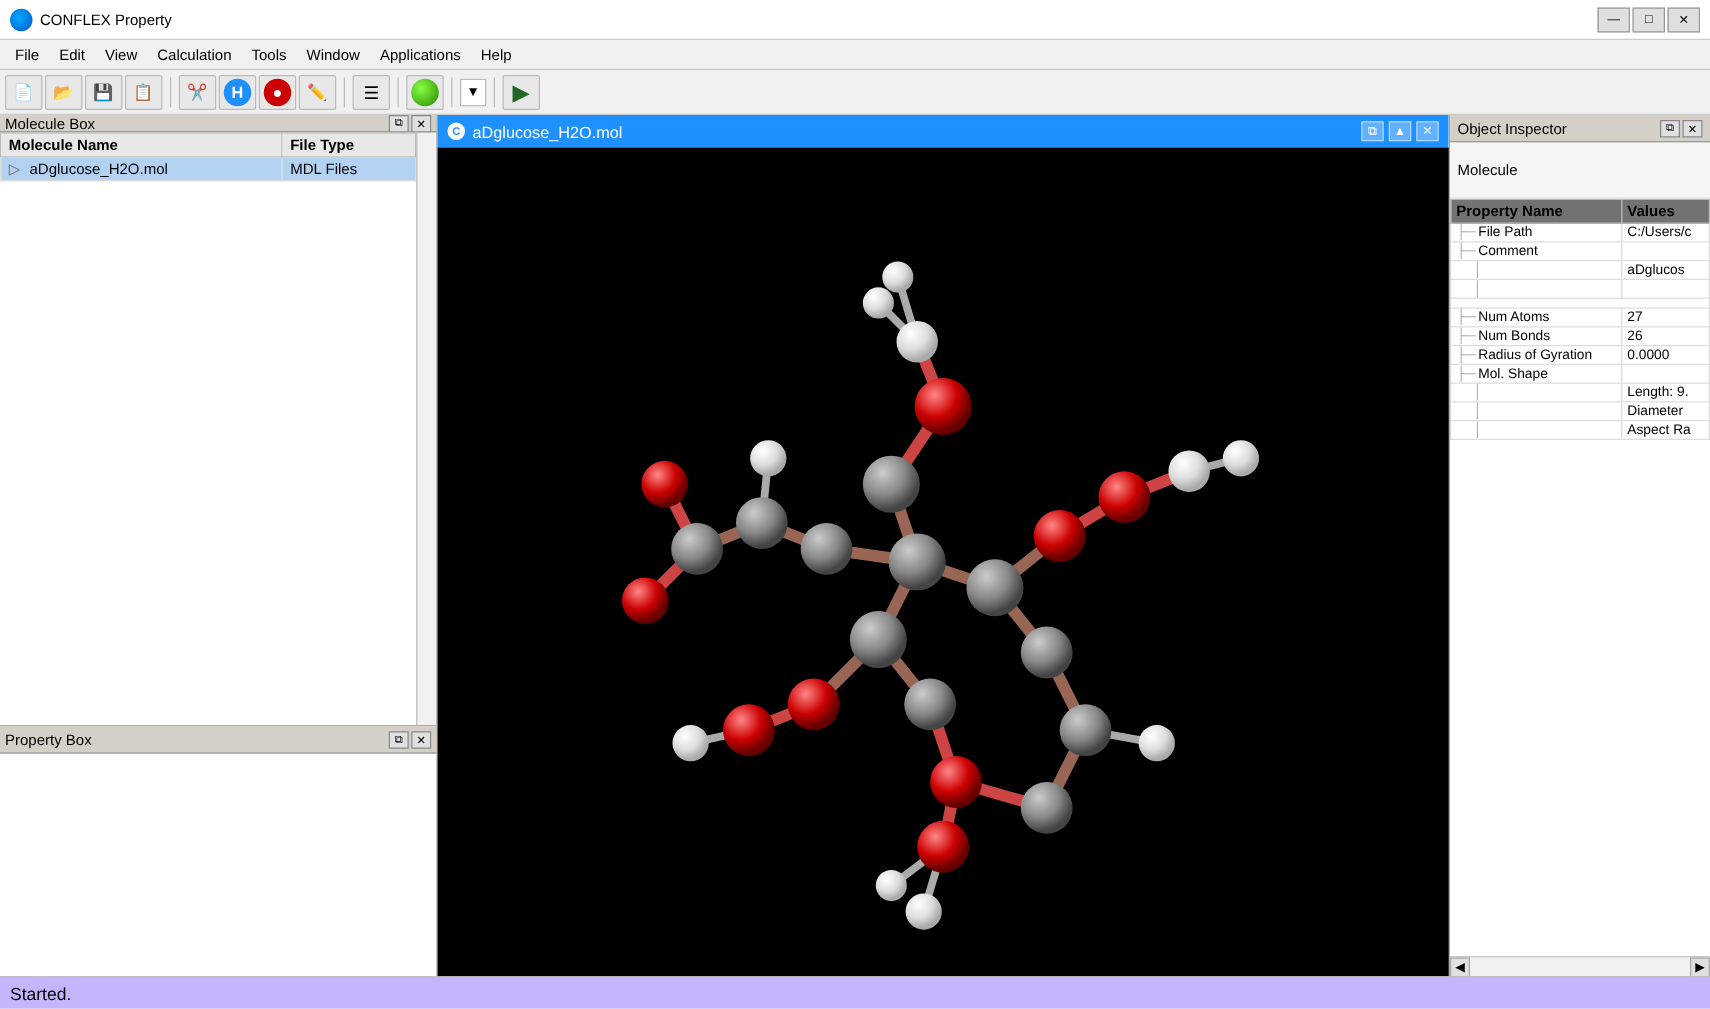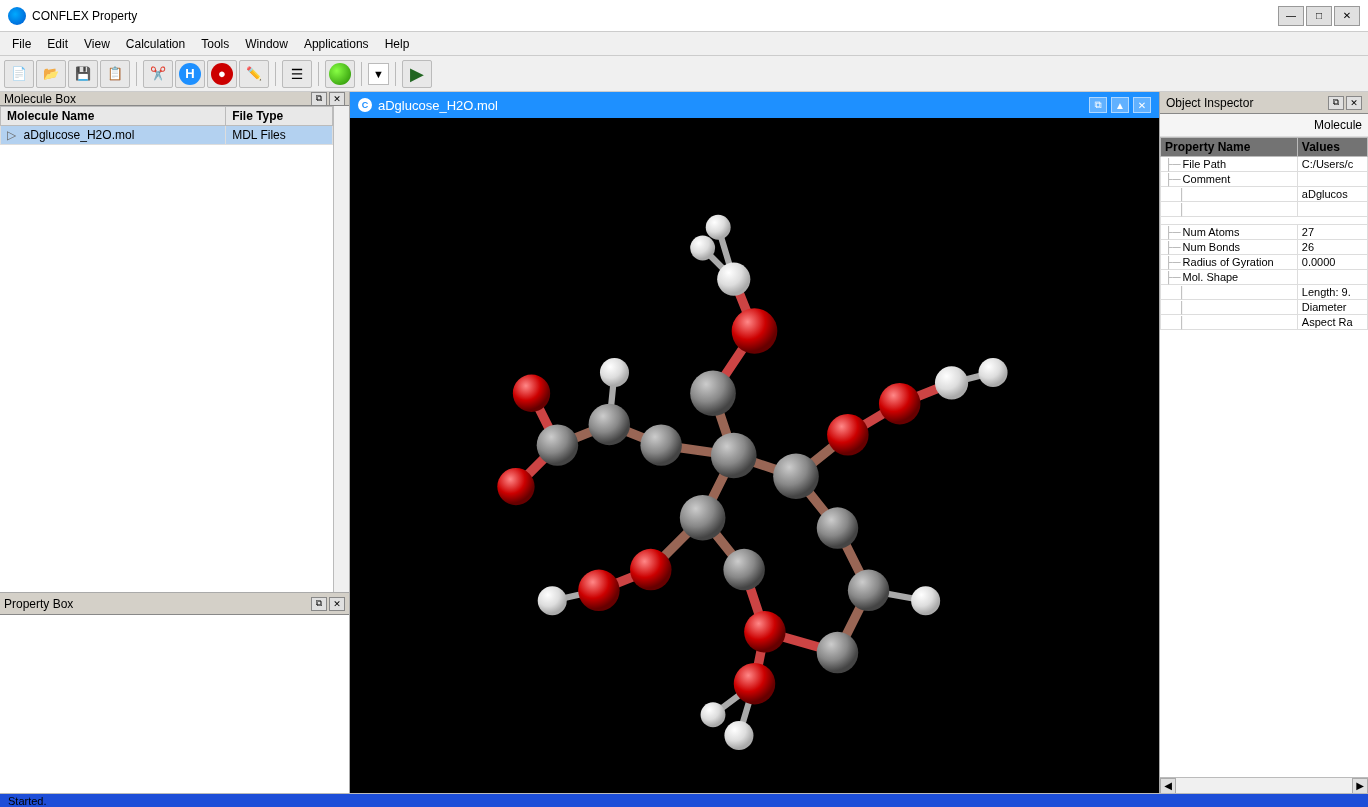--- a/index.html
+++ b/index.html
@@ -60,31 +60,31 @@
     #mol-canvas { flex: 1; background: #000; position: relative; overflow: hidden; }
 
     
     #mol-svg { width: 100%; height: 100%; }
 
     
     #right-panel { width: 209px; border-left: 1px solid #aaa; display: flex; flex-direction: column; background: #fff; }
     #inspector-header { background: #d4d0c8; border-bottom: 1px solid #888; display: flex; align-items: center; justify-content: space-between; padding: 2px 6px; height: 22px; }
     #inspector-title { font-size: 12px; }
     #inspector-controls { display: flex; gap: 2px; }
-    #inspector-type { padding: 4px 6px; font-size: 12px; background: #f5f5f5; border-bottom: 1px solid #ddd; text-align: right; }
+    #inspector-type { padding: 15px 6px; font-size: 12px; background: #f5f5f5; border-bottom: 1px solid #ddd; }
     #inspector-table { flex: 1; overflow-y: auto; }
     #inspector-table table { width: 100%; border-collapse: collapse; }
     #inspector-table th { background: #737373; border: 1px solid #bbb; padding: 2px 4px; font-size: 12px; font-weight: bold; text-align: left; margin-left: 42px; }
     #inspector-table td { border: 1px solid #ddd; padding: 1px 4px; font-size: 11px; vertical-align: top; }
     #inspector-hscroll { height: 16px; background: #f0f0f0; border-top: 1px solid #bbb; display: flex; align-items: center; }
     .hscroll-btn { width: 16px; height: 16px; background: #e0e0e0; border: 1px solid #aaa; font-size: 10px; cursor: pointer; display: flex; align-items: center; justify-content: center; }
     .hscroll-track { flex: 1; height: 16px; background: #f0f0f0; }
 
     
-    #status-bar { background: #1d4ed8; border-top: 1px solid #bbb; height: 14px; display: flex; align-items: center; padding: 0 8px; font-size: 11px; }
+    #status-bar { background: #c4b5fd; border-top: 1px solid #bbb; height: 26px; display: flex; align-items: center; padding: 0 8px; font-size: 14px; }
     .icon-h { background: #1e90ff; color: #fff; border-radius: 50%; width: 22px; height: 22px; font-weight: bold; display: flex; align-items: center; justify-content: center; font-size: 13px; }
     .icon-stop { background: #cc0000; color: #fff; border-radius: 50%; width: 22px; height: 22px; font-weight: bold; display: flex; align-items: center; justify-content: center; font-size: 13px; }
     .icon-ball { background: radial-gradient(circle at 35% 35%, #88ff44, #228800); border-radius: 50%; width: 22px; height: 22px; }
     .icon-play { color: #226622; font-size: 18px; }
 
     .toolbar-dropdown { display: flex; align-items: center; gap: 2px; border: 1px solid #bbb; background: #fff; padding: 2px 4px; height: 22px; font-size: 11px; cursor: pointer; }
   </style>
 </head>
 <body>
 

